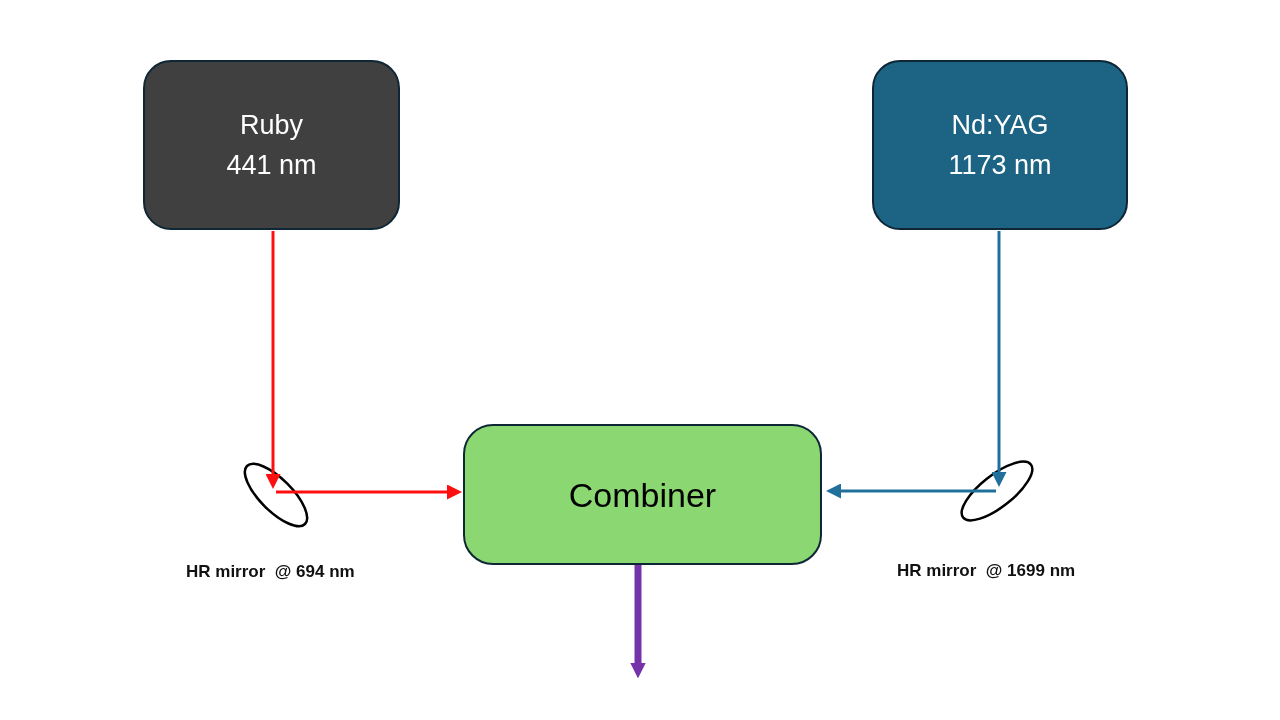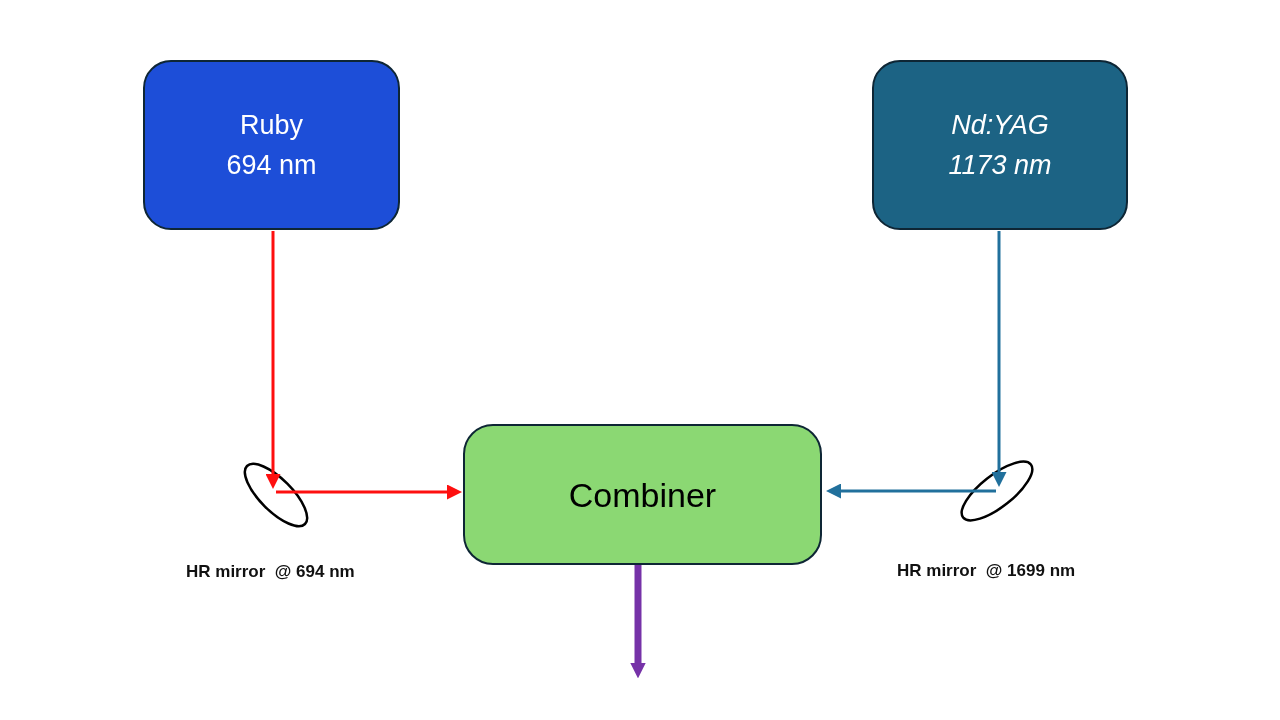--- a/index.html
+++ b/index.html
@@ -31,29 +31,28 @@
     text-align: center;
   }
   .node .line {
     font-size: 27px;
     line-height: 40px;
     white-space: pre;
   }
   #ruby-box {
     left: 143px; top: 60px;
     width: 257px; height: 170px;
-    background: #1d4ed8;
+    background: #404040;
     color: #ffffff;
   }
   #ndyag-box {
     left: 872px; top: 60px;
     width: 256px; height: 170px;
     background: #1c6384;
     color: #ffffff;
-    font-style: italic;
   }
   #combiner-box {
     left: 463px; top: 424px;
     width: 359px; height: 141px;
     background: #8bd873;
     color: #000000;
     border-radius: 30px;
   }
   #combiner-box .line {
     font-size: 34px;
@@ -95,21 +94,21 @@
     <line x1="276" y1="492" x2="447" y2="492" stroke-width="3" marker-end="url(#arrow-red)" stroke="#fe0f0f"></line>
 
     <line x1="999" y1="231" x2="999" y2="472" stroke-width="3" marker-end="url(#arrow-teal)" stroke="#21709c"></line>
     <line x1="996" y1="491" x2="841" y2="491" stroke-width="3" marker-end="url(#arrow-teal)" stroke="#21709c"></line>
 
     <line x1="638" y1="565" x2="638" y2="663" stroke-width="7" marker-end="url(#arrow-purple)" stroke="#7632a8"></line>
   </svg>
 
   <div class="node" id="ruby-box">
     <div class="line">Ruby</div>
-    <div class="line">694 nm</div>
+    <div class="line">441 nm</div>
   </div>
 
   <div class="node" id="ndyag-box">
     <div class="line">Nd:YAG</div>
     <div class="line">1173 nm</div>
   </div>
 
   <div class="node" id="combiner-box">
     <div class="line">Combiner</div>
   </div>

